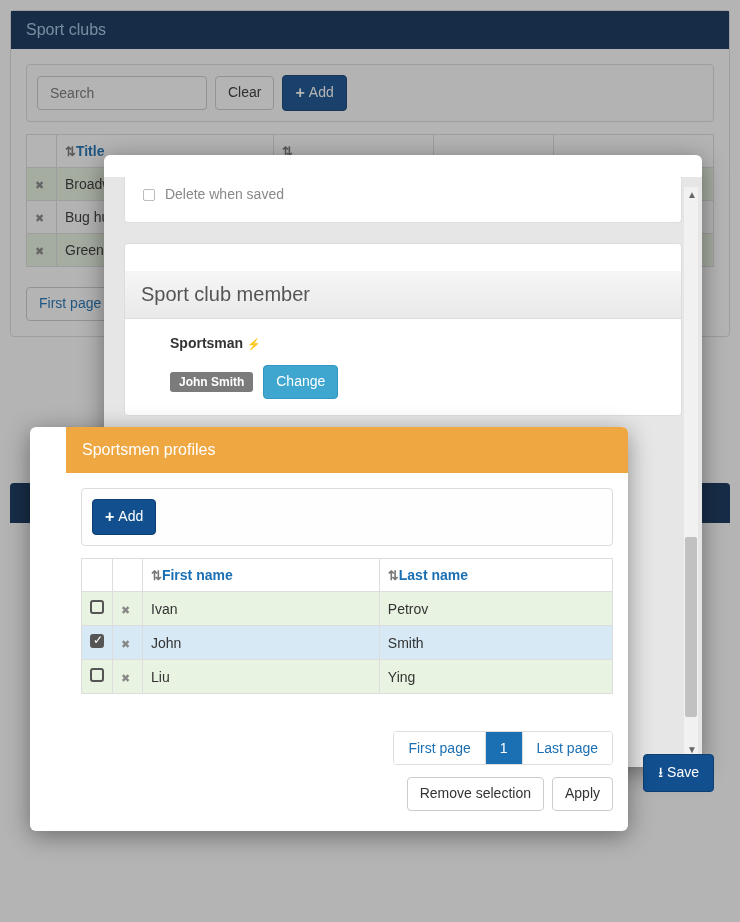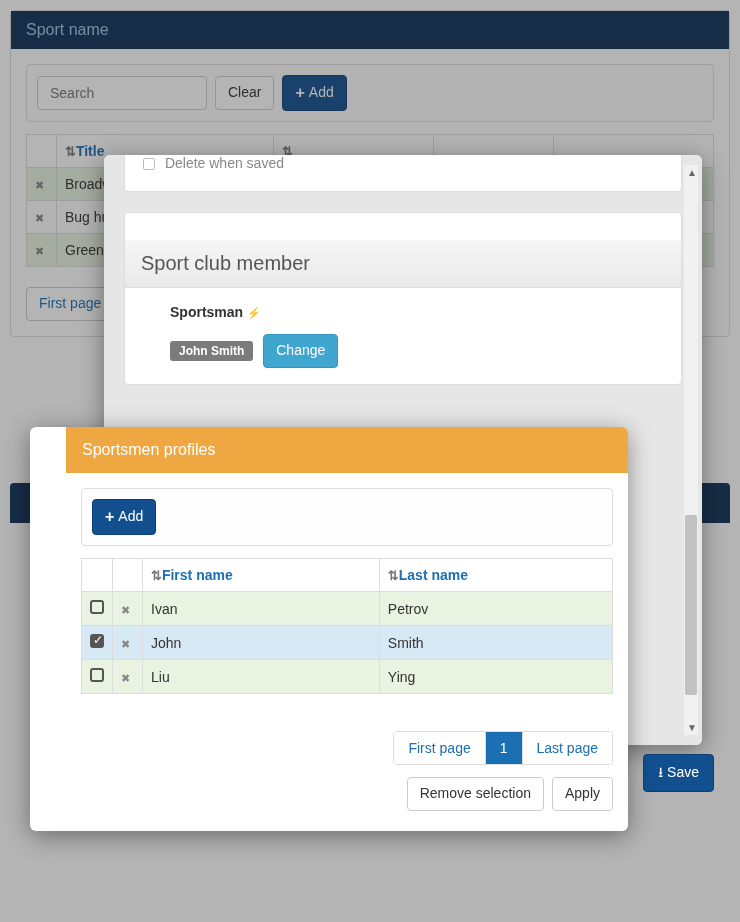--- a/index.html
+++ b/index.html
@@ -191,21 +191,21 @@
     margin-top: 20px;
   }
   .card-in-modal.partial {
     border-top: none;
     border-top-left-radius: 0;
     border-top-right-radius: 0;
     background:#fff;
     margin-top:0;
     padding: 0 18px 20px 18px;
   }
-  .dotted-delete { color:#888; font-size:14px; padding-top:0; }
+  .dotted-delete { color:#888; font-size:14px; padding-top:9px;margin-top:22px; }
   .card-header2 {
     background: linear-gradient(#f6f6f6,#e9e9e9);
     border-bottom: 1px solid #ddd;
     padding: 12px 16px;
     color: #555;
     font-size: 20px;
     margin-top: 27px;
   }
   .card-body2 { padding: 16px; margin-left: 29px; }
 
@@ -262,21 +262,21 @@
     height: 40px;
     background: #0F3158;
     border-top-left-radius: 4px;
     border-top-right-radius: 4px;
   }
 </style>
 </head>
 <body>
 
 <div class="outer-panel">
-  <div class="outer-panel-header">Sport name</div>
+  <div class="outer-panel-header">Sport clubs</div>
   <div class="outer-panel-body">
     <div class="toolbar">
       <input class="form-control" placeholder="Search" style="">
       <button class="btn btn-default">Clear</button>
       <button class="btn btn-primary">
         <span class="icon-plus-white"></span>
         <span>Add</span>
       </button>
     </div>
 

